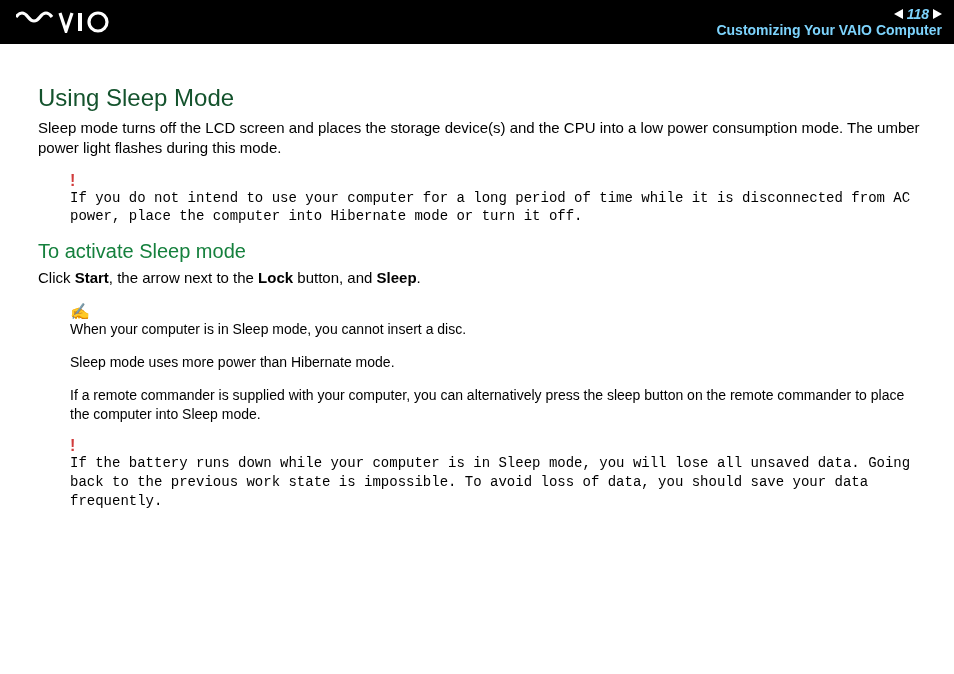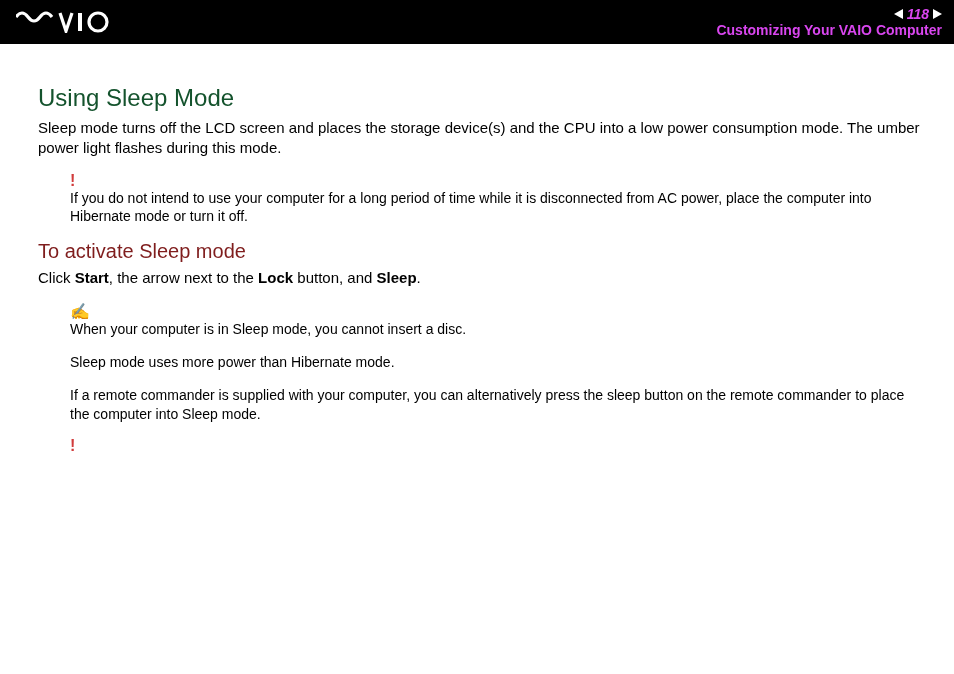--- a/index.html
+++ b/index.html
@@ -6,21 +6,21 @@
     margin: 0;
     padding: 0;
     font-family: Arial, Helvetica, sans-serif;
     background: #fff;
     width: 954px;
     height: 674px;
     overflow: hidden;
   }
   .header {
     background: #000;
-    color: #d946ef;
+    color: #7dd3fc;
     height: 44px;
     display: flex;
     align-items: center;
     justify-content: space-between;
     padding: 0 12px 0 16px;
   }
   .logo {
     display: flex;
     align-items: center;
   }
@@ -67,36 +67,36 @@
   .note-block {
     margin-left: 32px;
     margin-right: 10px;
     margin-bottom: 14px;
     font-size: 14px;
     line-height: 1.35;
   }
   .note-block p {
     margin: 0 0 14px 0;
   }
-  .note-block p:last-child { margin-bottom: 0; }
+  .note-block p:last-child { margin-bottom: 0; font-family: Liberation Mono, monospace; }
   .warn-mark {
     color: #d13b3b;
     font-weight: bold;
     font-size: 16px;
     line-height: 1;
     margin-bottom: 0;
   }
   .pencil-mark {
     color: #4a6fd8;
     font-size: 16px;
     line-height: 1;
     margin-bottom: 0;
   }
   h2.sub {
-    color: #7f1d1d;
+    color: #15803d;
     font-weight: normal;
     font-size: 20px;
     margin: 0 0 6px 0;
   }
   p.instr {
     font-size: 15px;
     margin: 0 0 18px 0;
   }
 </style>
 </head>
@@ -135,14 +135,15 @@
   <p class="instr">
     <span>Click </span><b>Start</b><span>, the arrow next to the </span><b>Lock</b><span> button, and </span><b>Sleep</b><span>.</span>
   </p>
 
   <div class="note-block">
     <div class="pencil-mark">✍</div>
     <p>When your computer is in Sleep mode, you cannot insert a disc.</p>
     <p>Sleep mode uses more power than Hibernate mode.</p>
     <p>If a remote commander is supplied with your computer, you can alternatively press the sleep button on the remote commander to place the computer into Sleep mode.</p>
     <div class="warn-mark">!</div>
+    <p>If the battery runs down while your computer is in Sleep mode, you will lose all unsaved data. Going back to the previous work state is impossible. To avoid loss of data, you should save your data frequently.</p>
   </div>
 </div>
 
 </body></html>

